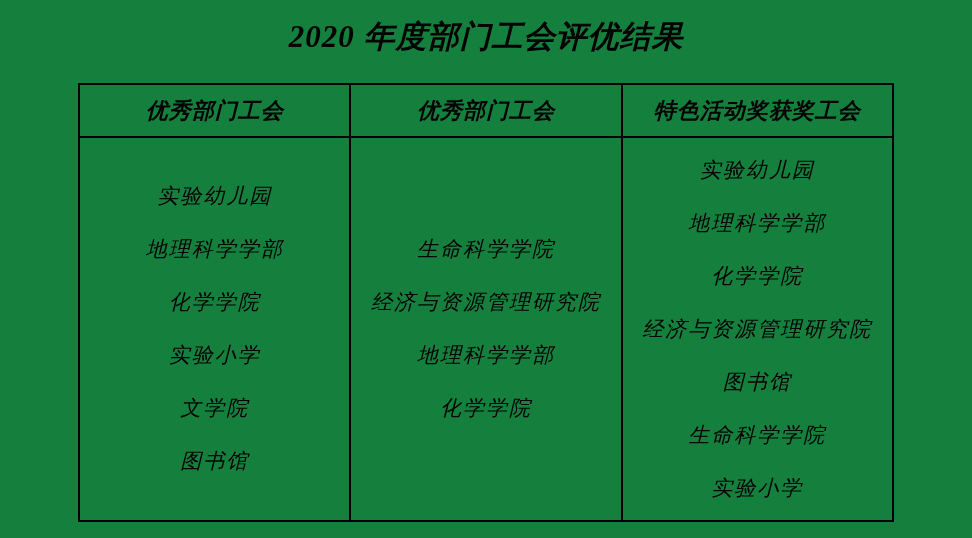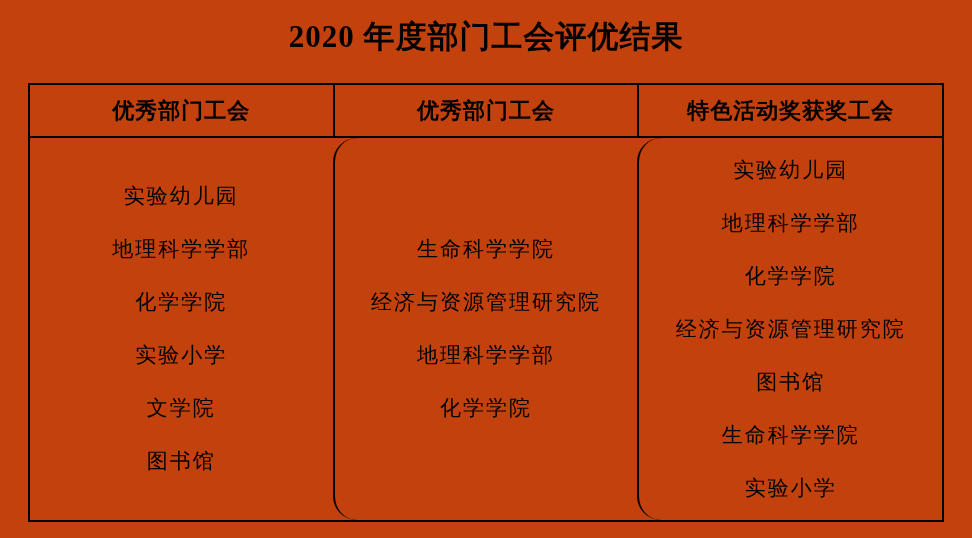--- a/index.html
+++ b/index.html
@@ -4,36 +4,37 @@
 <style>
   html, body {
     margin: 0;
     padding: 0;
     background: #ffffff;
   }
   .page {
     position: relative;
     width: 972px;
     height: 538px;
-    background: #c2410c;
+    background: #15803d;
     font-family: "Liberation Serif", "DejaVu Serif", serif;
     color: #000000;
     overflow: hidden;
+    font-style: italic;
   }
   .doc-title {
     margin: 16px 0 0 0;
     text-align: center;
     font-size: 31px;
     line-height: 42px;
     font-weight: bold;
     letter-spacing: 1px;
     color: #000000;
   }
   .results-table {
-    width: 916px;
+    width: 816px;
     height: 439px;
     margin: 25px auto 0 auto;
     border: 2px solid #000000;
     box-sizing: border-box;
     display: flex;
     flex-direction: column;
   }
   .header-row {
     display: flex;
     flex: none;
@@ -57,21 +58,20 @@
     display: flex;
     flex: 1 1 auto;
     min-height: 0;
   }
   .body-cell {
     flex: 1 1 0;
     display: flex;
     flex-direction: column;
     justify-content: center;
     align-items: center;
-    border-radius: 24px;
   }
   .body-cell + .body-cell {
     border-left: 2px solid #000000;
   }
   .union-item {
     font-size: 21px;
     line-height: 53px;
     letter-spacing: 2px;
     white-space: nowrap;
   }

